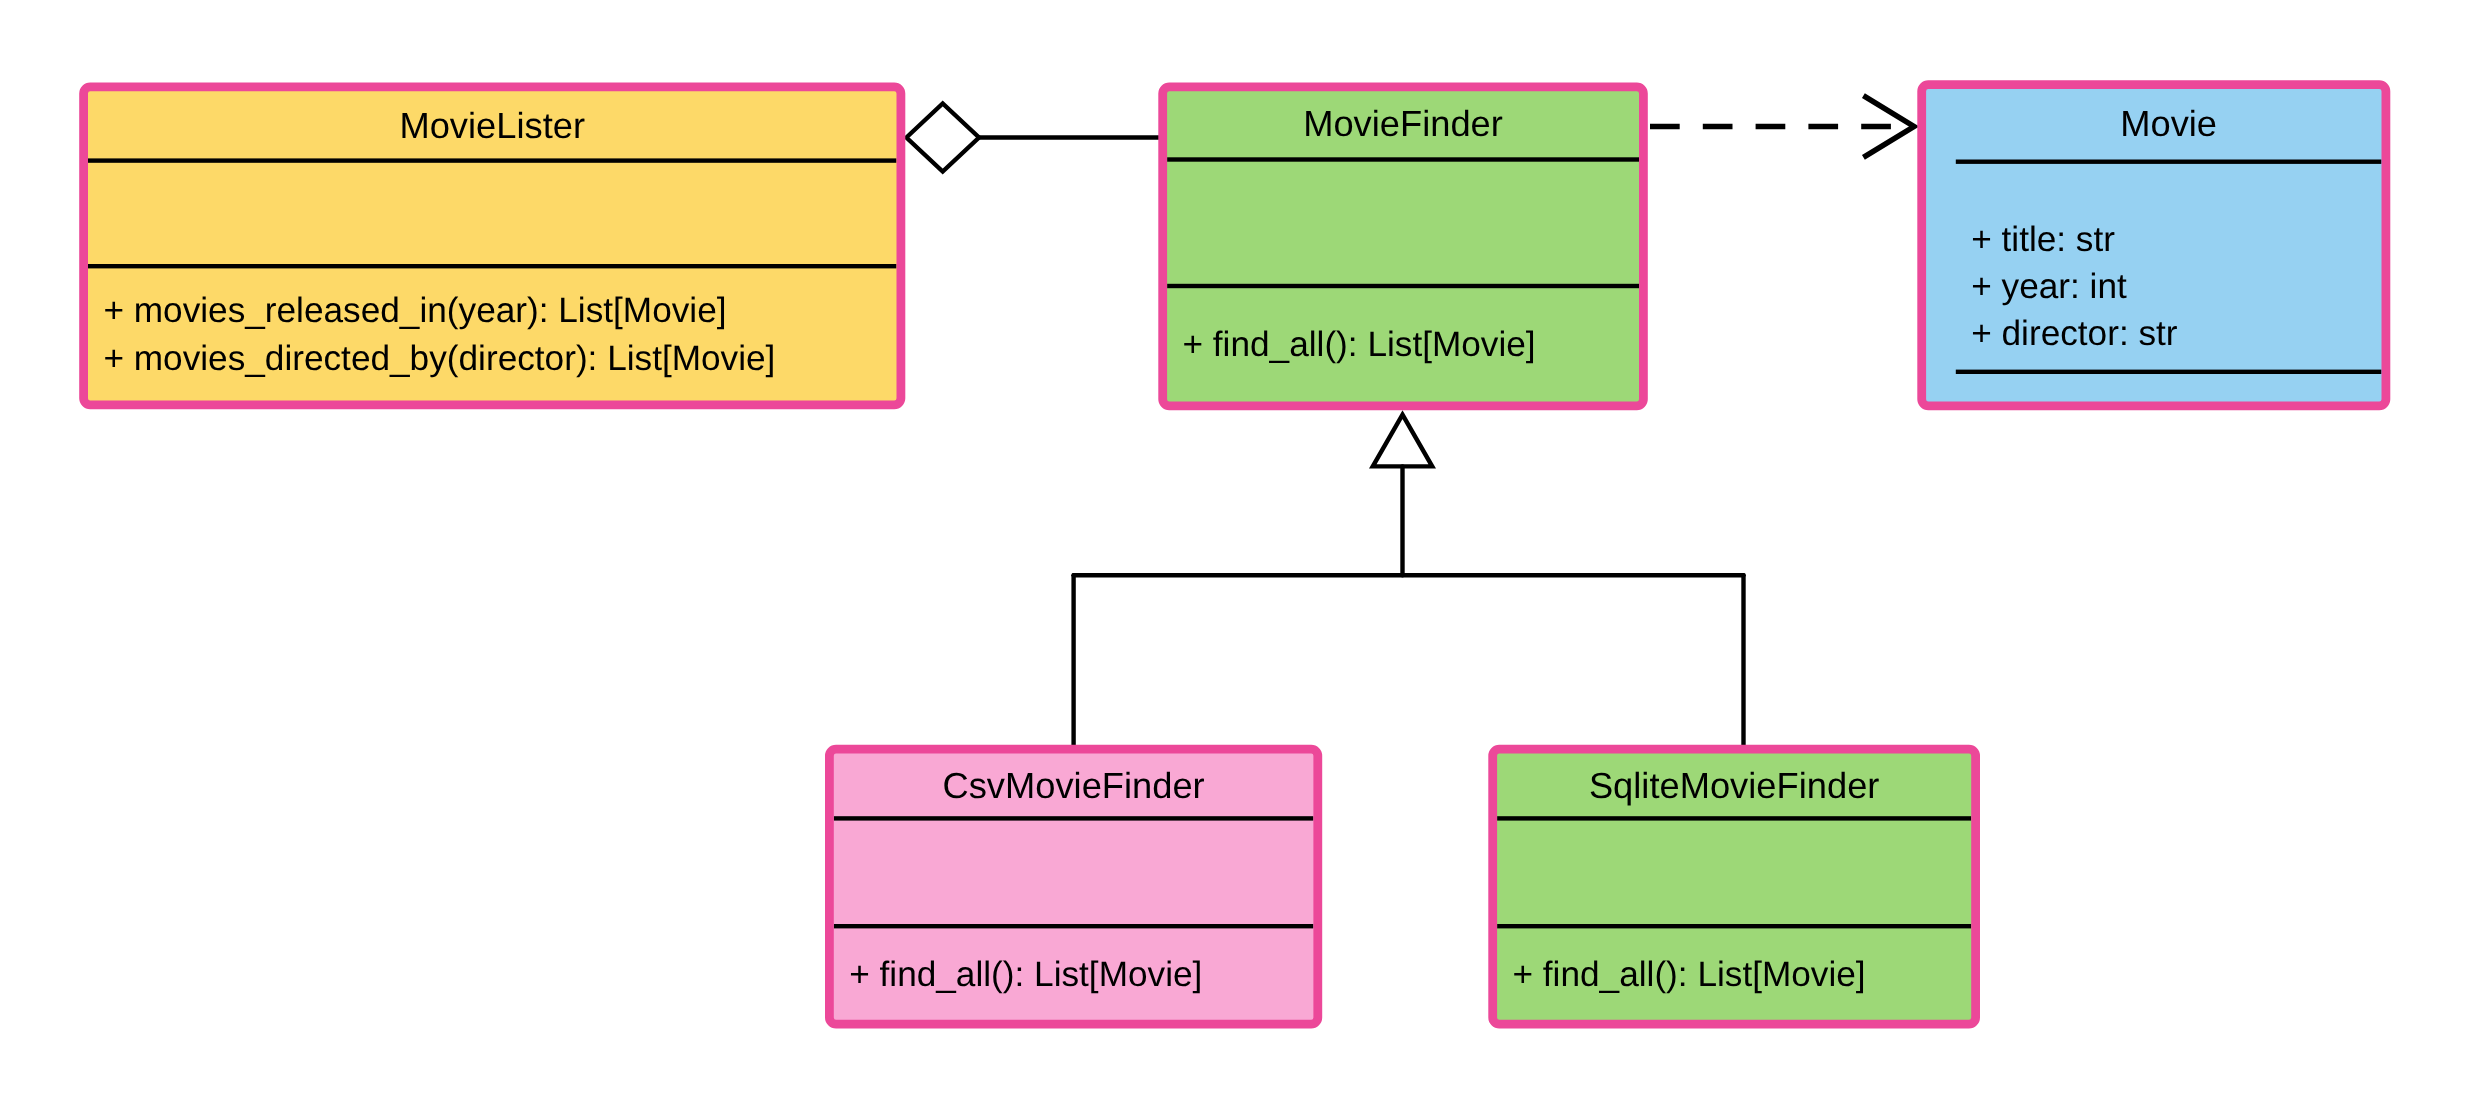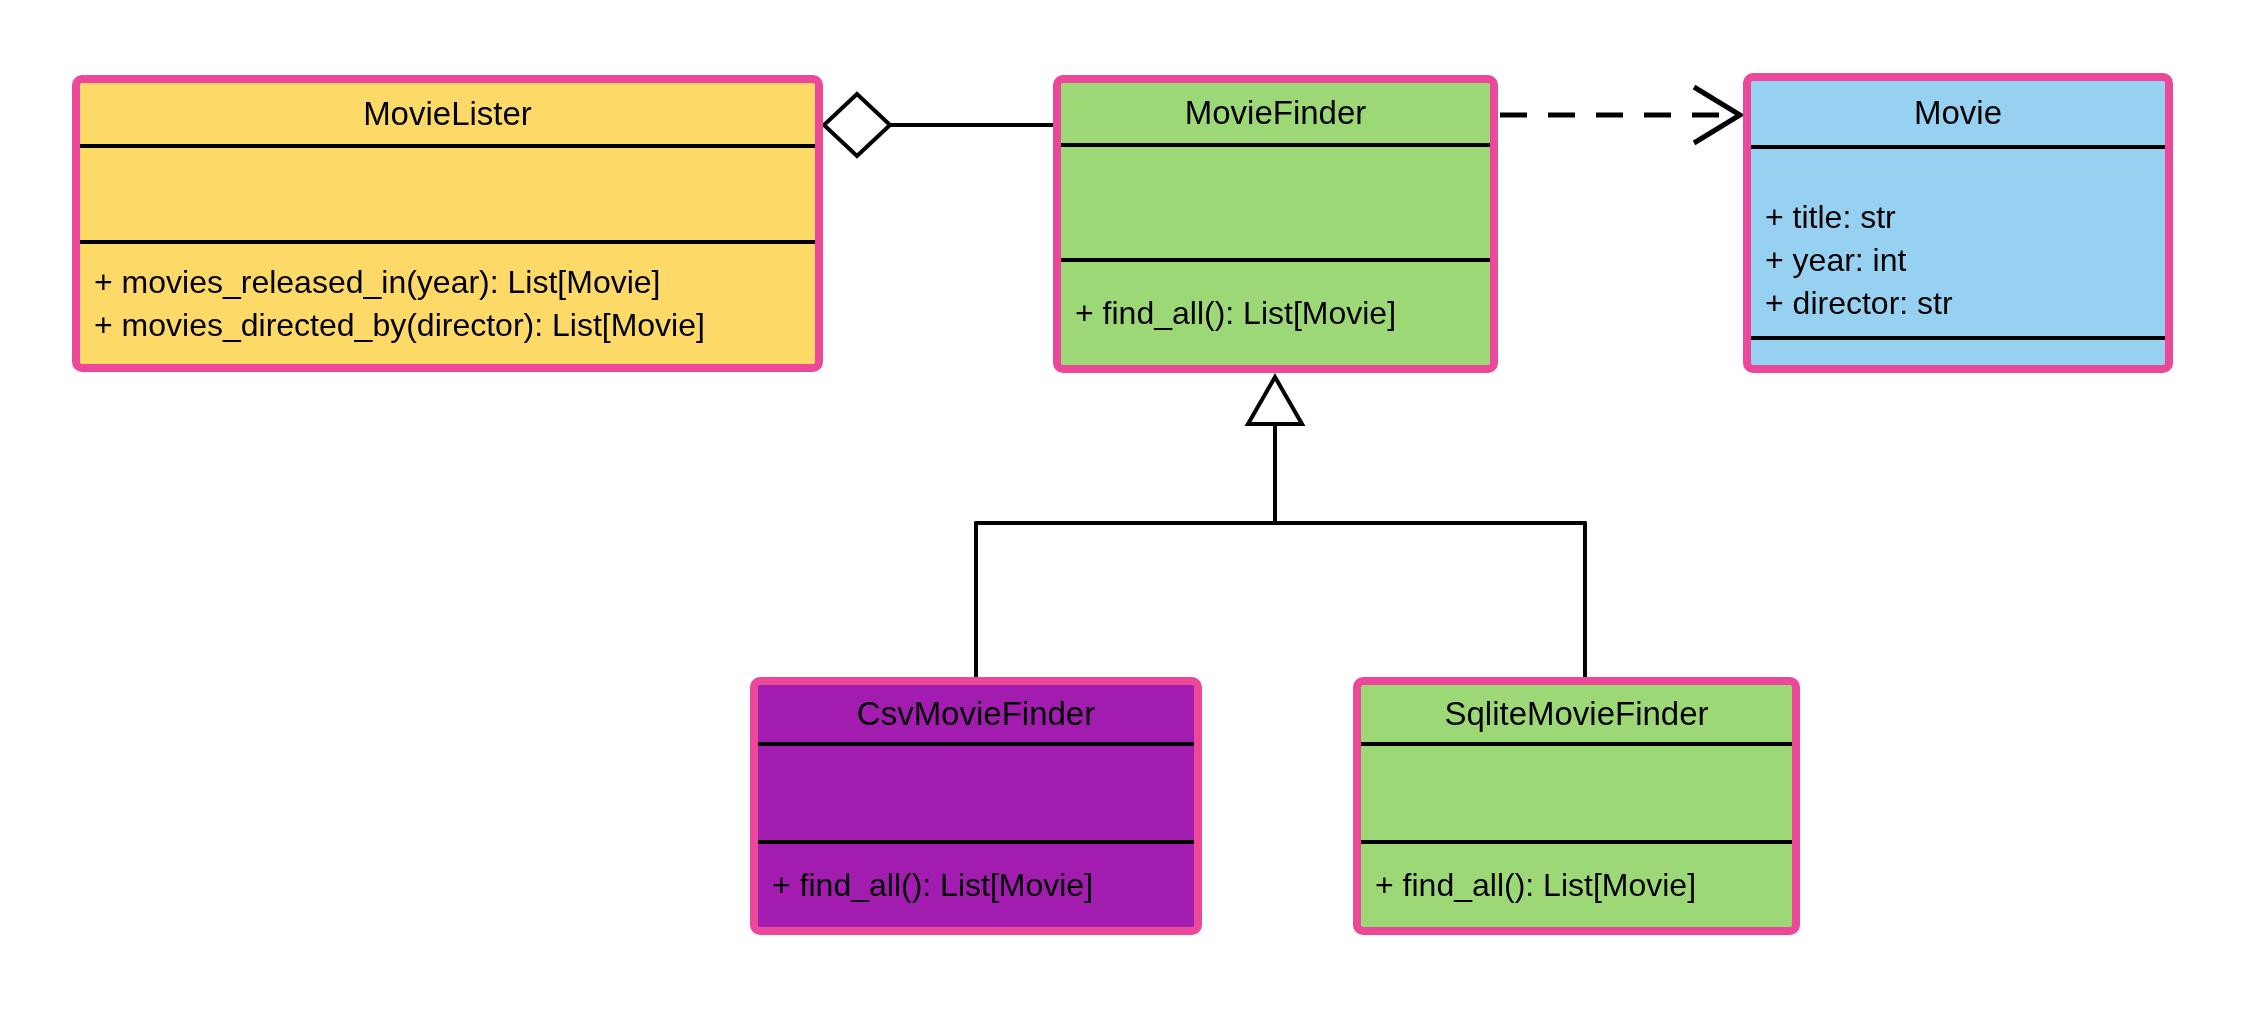--- a/index.html
+++ b/index.html
@@ -92,31 +92,31 @@
   </div>
 
   <div class="uml-class" id="box-moviefinder" style="background: rgb(157, 216, 119);">
     <div class="uml-header">MovieFinder</div>
     <div class="uml-attrs"></div>
     <div class="uml-methods">
       <div class="member">+ find_all(): List[Movie]</div>
     </div>
   </div>
 
-  <div class="uml-class" id="box-movie" style="background: rgb(150, 209, 242);">
+  <div class="uml-class" id="box-movie" style="background: rgb(150, 209, 242); padding-left: 27px;">
     <div class="uml-header">Movie</div>
     <div class="uml-attrs">
       <div class="member">+ title: str</div>
       <div class="member">+ year: int</div>
       <div class="member">+ director: str</div>
     </div>
     <div class="uml-methods"></div>
   </div>
 
-  <div class="uml-class" id="box-csvmoviefinder" style="background: #a21caf;">
+  <div class="uml-class" id="box-csvmoviefinder" style="background: #f9a8d4;">
     <div class="uml-header">CsvMovieFinder</div>
     <div class="uml-attrs"></div>
     <div class="uml-methods">
       <div class="member">+ find_all(): List[Movie]</div>
     </div>
   </div>
 
   <div class="uml-class" id="box-sqlitemoviefinder" style="background: rgb(157, 216, 119);">
     <div class="uml-header">SqliteMovieFinder</div>
     <div class="uml-attrs"></div>

